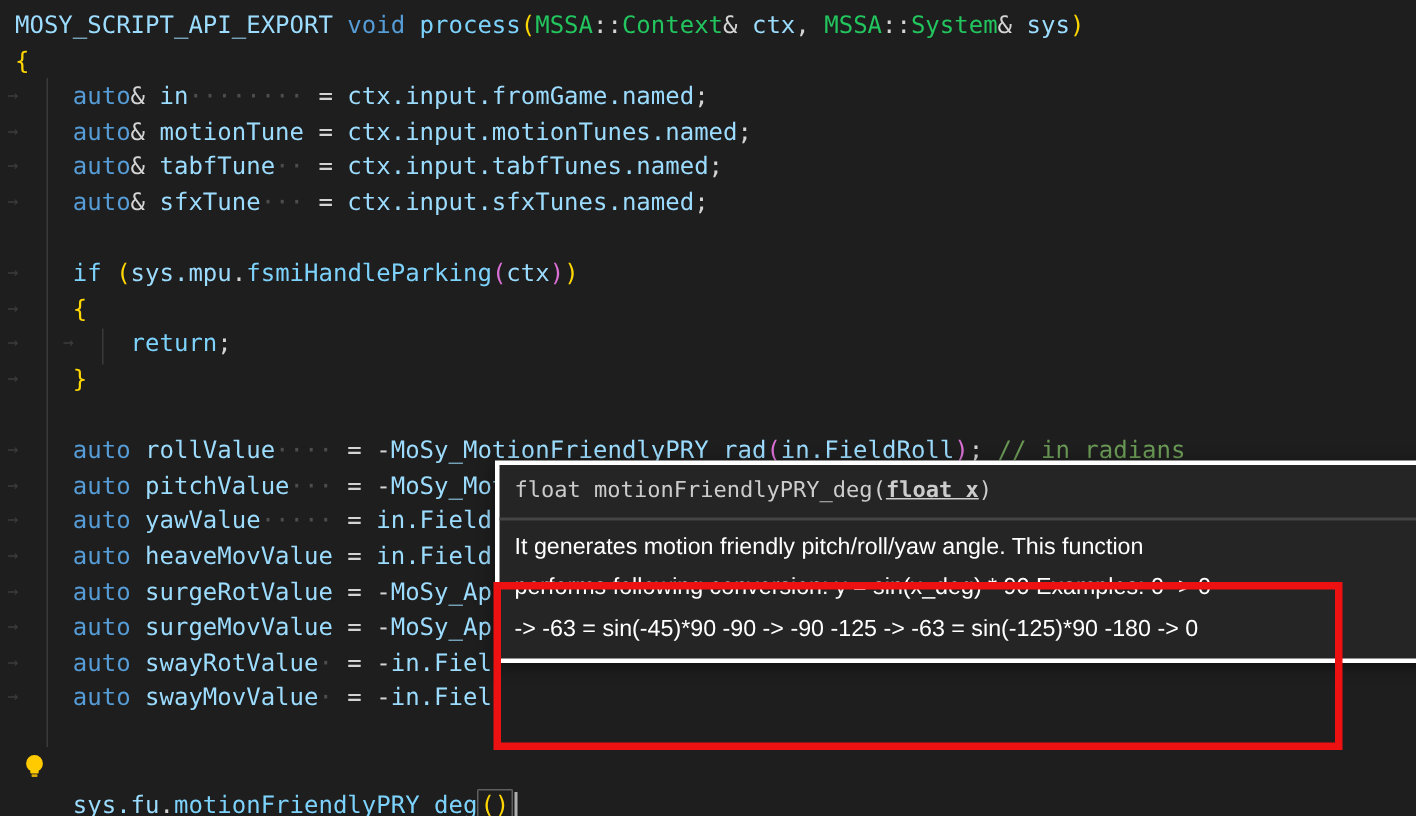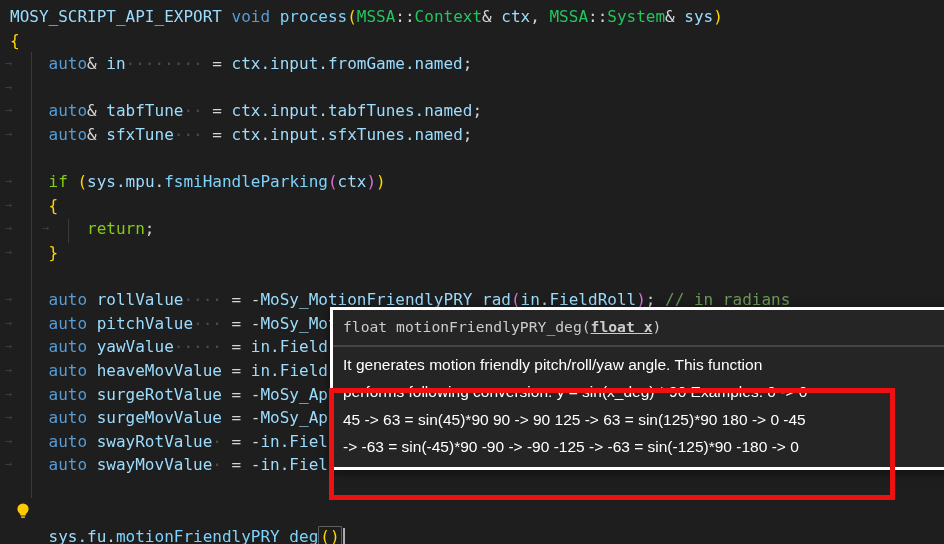--- a/index.html
+++ b/index.html
@@ -3,21 +3,21 @@
 <meta charset="utf-8">
 <style>
   html,body{margin:0;padding:0;background:#181818;}
   #screen{position:relative;width:944px;height:544px;background:#1e1e1e;overflow:hidden;
           font-family:"DejaVu Sans Mono",monospace;}
   
   .code-line{position:absolute;left:0;width:944px;height:23.6px;line-height:23.6px;
              font-size:16px;white-space:pre;color:#d4d4d4;}
   .tok-d{color:#d4d4d4}
   .tok-k{color:#569cd6}
-  .tok-c{color:#84cc16}
+  .tok-c{color:#7dd3fc}
   .tok-v{color:#9cdcfe}
   .tok-f{color:#7dd3fc}
   .tok-t{color:#22c55e}
   .tok-m{color:#6a9955}
   .tok-n{color:#b5cea8}
   .tok-w{color:#4d4d4d}
   .tok-g{color:#ffd700}
   .tok-p{color:#da70d6}
   .code-line .line-text{position:absolute;left:10px;top:0;}
   .tab-arrow{position:absolute;top:0;color:#3c3c3c;font-size:12px;}
@@ -50,21 +50,21 @@
 
 <div id="screen">
 
   <div class="indent-guide" style="left:31px;top:52px;height:446px;"></div>
   <div class="indent-guide" style="left:68px;top:219px;height:24px;"></div>
 
   <div id="code-lines">
       <div class="code-line" style="top: 5px;"><span class="line-text"><span class="tok-v">MOSY_SCRIPT_API_EXPORT</span><span class="tok-d"> </span><span class="tok-k">void</span><span class="tok-d"> </span><span class="tok-f">process</span><span class="tok-g">(</span><span class="tok-t">MSSA</span><span class="tok-d">::</span><span class="tok-t">Context</span><span class="tok-d">&amp; </span><span class="tok-v">ctx</span><span class="tok-d">, </span><span class="tok-t">MSSA</span><span class="tok-d">::</span><span class="tok-t">System</span><span class="tok-d">&amp; </span><span class="tok-v">sys</span><span class="tok-g">)</span></span></div>
       <div class="code-line" style="top: 28.6px;"><span class="line-text"><span class="tok-g">{</span></span></div>
       <div class="code-line" style="top: 52.2px;"><span class="tab-arrow" style="left: 5px;">→</span><span class="line-text"><span class="tok-d">    </span><span class="tok-k">auto</span><span class="tok-d">&amp; </span><span class="tok-v">in</span><span class="tok-w">········</span><span class="tok-d"> = </span><span class="tok-v">ctx.input.fromGame.named</span><span class="tok-d">;</span></span></div>
-      <div class="code-line" style="top: 75.8px;"><span class="tab-arrow" style="left: 5px;">→</span></div>
+      <div class="code-line" style="top: 75.8px;"><span class="tab-arrow" style="left: 5px;">→</span><span class="line-text"><span class="tok-d">    </span><span class="tok-k">auto</span><span class="tok-d">&amp; </span><span class="tok-v">motionTune</span><span class="tok-d"> = </span><span class="tok-v">ctx.input.motionTunes.named</span><span class="tok-d">;</span></span></div>
       <div class="code-line" style="top: 99.4px;"><span class="tab-arrow" style="left: 5px;">→</span><span class="line-text"><span class="tok-d">    </span><span class="tok-k">auto</span><span class="tok-d">&amp; </span><span class="tok-v">tabfTune</span><span class="tok-w">··</span><span class="tok-d"> = </span><span class="tok-v">ctx.input.tabfTunes.named</span><span class="tok-d">;</span></span></div>
       <div class="code-line" style="top: 123px;"><span class="tab-arrow" style="left: 5px;">→</span><span class="line-text"><span class="tok-d">    </span><span class="tok-k">auto</span><span class="tok-d">&amp; </span><span class="tok-v">sfxTune</span><span class="tok-w">···</span><span class="tok-d"> = </span><span class="tok-v">ctx.input.sfxTunes.named</span><span class="tok-d">;</span></span></div>
       <div class="code-line" style="top: 146.6px;"><span class="line-text"></span></div>
       <div class="code-line" style="top: 170.2px;"><span class="tab-arrow" style="left: 5px;">→</span><span class="line-text"><span class="tok-d">    </span><span class="tok-c">if</span><span class="tok-d"> </span><span class="tok-g">(</span><span class="tok-v">sys.mpu</span><span class="tok-d">.</span><span class="tok-f">fsmiHandleParking</span><span class="tok-p">(</span><span class="tok-v">ctx</span><span class="tok-p">)</span><span class="tok-g">)</span></span></div>
       <div class="code-line" style="top: 193.8px;"><span class="tab-arrow" style="left: 5px;">→</span><span class="line-text"><span class="tok-d">    </span><span class="tok-g">{</span></span></div>
       <div class="code-line" style="top: 217.4px;"><span class="tab-arrow" style="left: 5px;">→</span><span class="tab-arrow" style="left: 42px;">→</span><span class="line-text"><span class="tok-d">        </span><span class="tok-c">return</span><span class="tok-d">;</span></span></div>
       <div class="code-line" style="top: 241px;"><span class="tab-arrow" style="left: 5px;">→</span><span class="line-text"><span class="tok-d">    </span><span class="tok-g">}</span></span></div>
       <div class="code-line" style="top: 264.6px;"><span class="line-text"></span></div>
       <div class="code-line" style="top: 288.2px;"><span class="tab-arrow" style="left: 5px;">→</span><span class="line-text"><span class="tok-d">    </span><span class="tok-k">auto</span><span class="tok-d"> </span><span class="tok-v">rollValue</span><span class="tok-w">····</span><span class="tok-d"> = -</span><span class="tok-v">MoSy_MotionFriendlyPRY_rad</span><span class="tok-p">(</span><span class="tok-v">in.FieldRoll</span><span class="tok-p">)</span><span class="tok-d">; </span><span class="tok-m">// in radians</span></span></div>
       <div class="code-line" style="top: 311.8px;"><span class="tab-arrow" style="left: 5px;">→</span><span class="line-text"><span class="tok-d">    </span><span class="tok-k">auto</span><span class="tok-d"> </span><span class="tok-v">pitchValue</span><span class="tok-w">···</span><span class="tok-d"> = -</span><span class="tok-v">MoSy_Mot</span></span></div>
@@ -86,20 +86,19 @@
     </svg>
   </div>
 
   <div class="hover-tip">
     <div class="tip-sig"><span>float motionFriendlyPRY_deg(</span><span class="active-param">float x</span><span>)</span></div>
     <div class="tip-divider"></div>
     <div class="tip-divider"></div>
     <div class="tip-doc">
       <div class="doc-line">It generates motion friendly pitch/roll/yaw angle. This function</div>
       <div class="doc-line">performs following conversion: y = sin(x_deg) * 90 Examples: 0 -&gt; 0</div>
-      <div class="doc-line">45 -&gt; 63 = sin(45)*90 90 -&gt; 90 125 -&gt; 63 = sin(125)*90 180 -&gt; 0 -45</div>
       <div class="doc-line">-&gt; -63 = sin(-45)*90 -90 -&gt; -90 -125 -&gt; -63 = sin(-125)*90 -180 -&gt; 0</div>
     </div>
   </div>
 
   <div class="red-annotation"></div>
 
 </div>
 
 </body></html>

